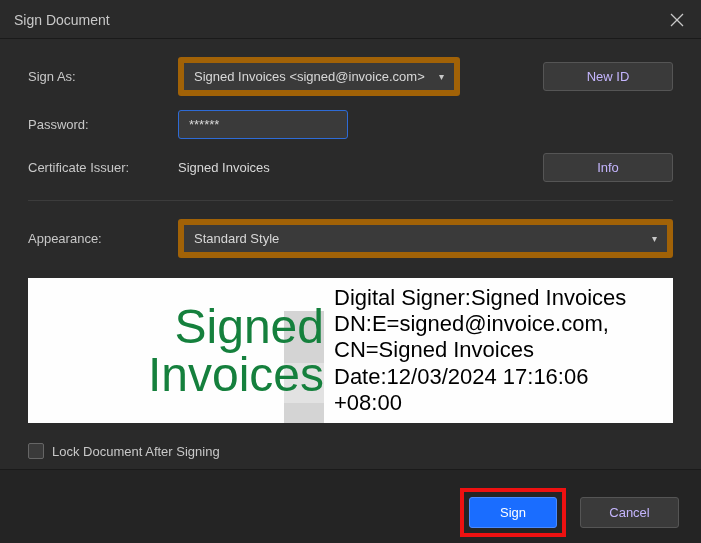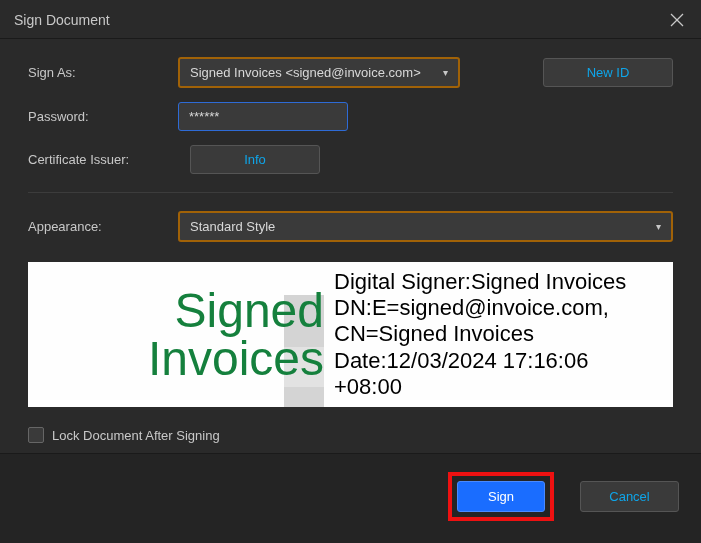--- a/index.html
+++ b/index.html
@@ -58,21 +58,21 @@
     .label {
       width: 140px;
       font-size: 13px;
       color: #c8c8c8;
     }
     .dropdown {
       display: flex;
       align-items: center;
       justify-content: space-between;
       background: #3a3a3a;
-      border: 2px solid #a16207;
+      border: 6px solid #a16207;
       border-radius: 3px;
       padding: 6px 10px;
       font-size: 13px;
       color: #d8d8d8;
       cursor: pointer;
     }
     .dropdown-signas {
       width: 282px;
     }
     .dropdown-appearance {
@@ -81,24 +81,23 @@
     .chevron {
       font-size: 10px;
       color: #c8c8c8;
     }
     .btn {
       background: #3a3a3a;
       border: 1px solid #555;
       border-radius: 3px;
       padding: 6px 10px;
       font-size: 13px;
-      color: #0ea5e9;
+      color: #c4b5fd;
       cursor: pointer;
       text-align: center;
-      margin-left: 12px;
     }
     .btn-newid {
       width: 130px;
     }
     .btn-info {
       width: 130px;
     }
     .password-input {
       width: 170px;
       background: #3a3a3a;
@@ -242,20 +241,21 @@
       <div class="btn btn-newid">New ID</div>
     </div>
 
     <div class="row">
       <div class="label">Password:</div>
       <input type="text" class="password-input" value="******" style="">
     </div>
 
     <div class="row">
       <div class="label">Certificate Issuer:</div>
+      <div class="cert-value">Signed Invoices</div>
       <div class="btn btn-info">Info</div>
     </div>
 
     <hr class="divider">
 
     <div class="row">
       <div class="label">Appearance:</div>
       <div class="dropdown dropdown-appearance">
         <span>Standard Style</span>
         <span class="chevron">▾</span>

